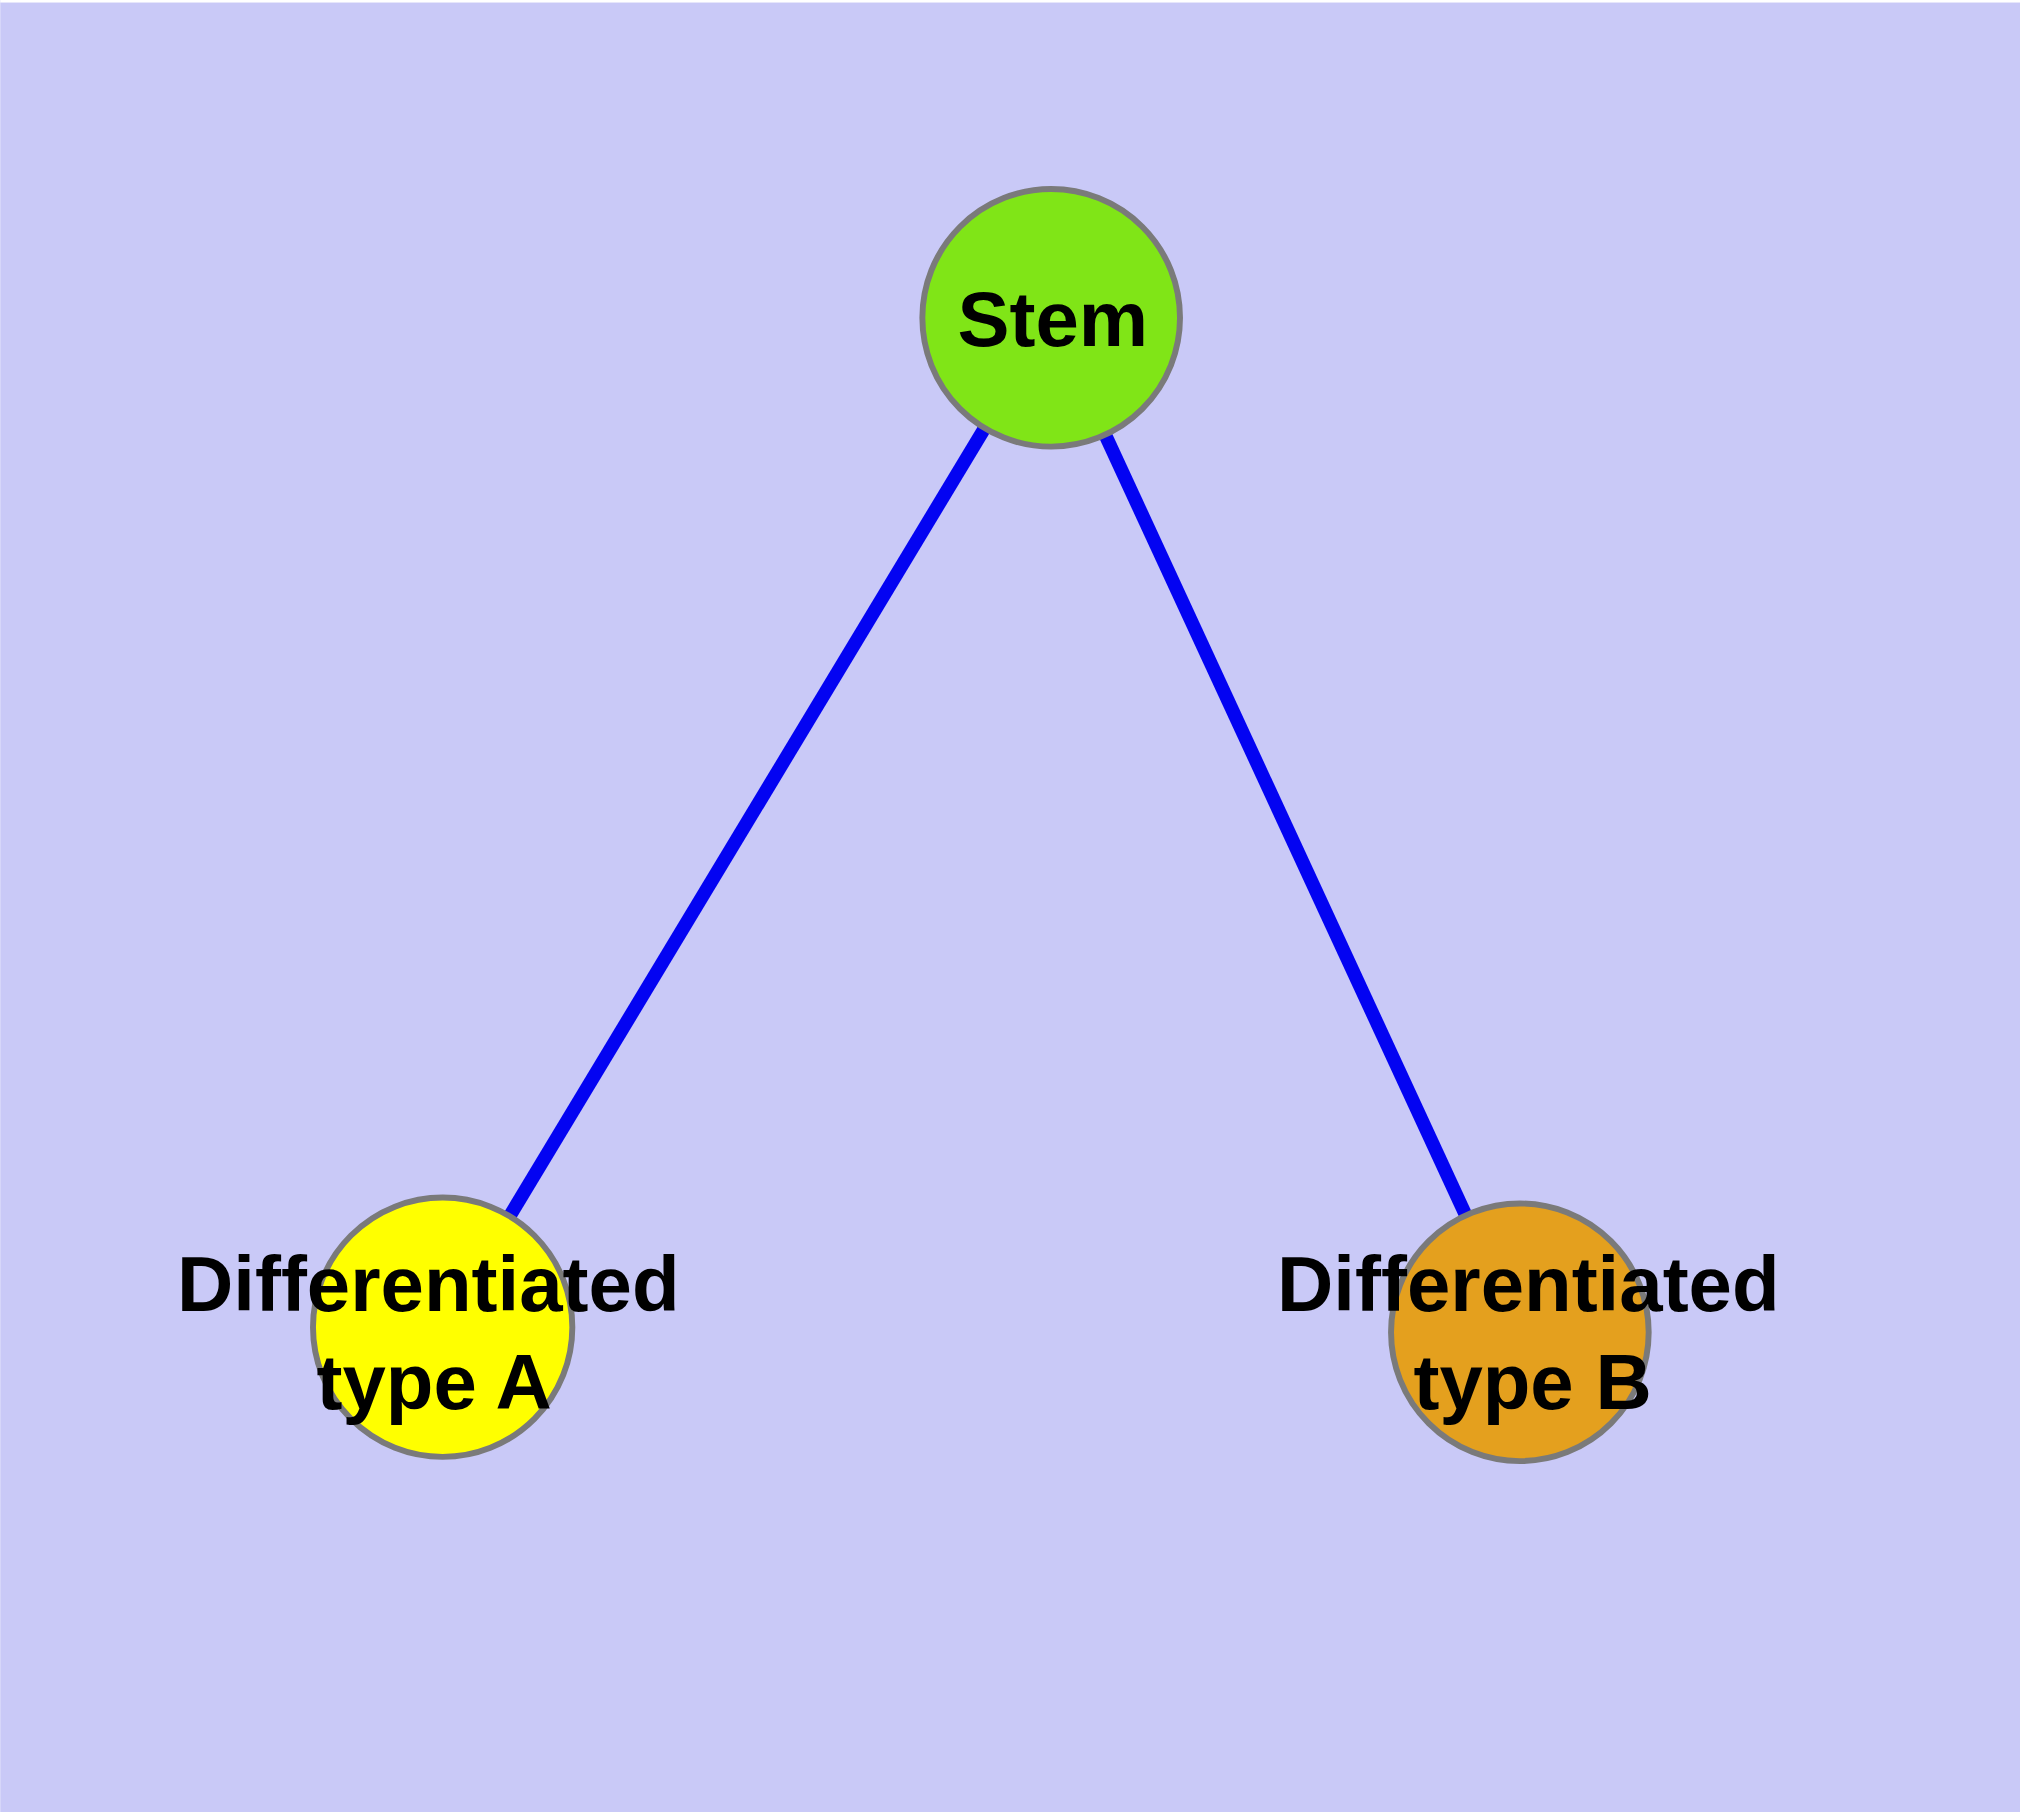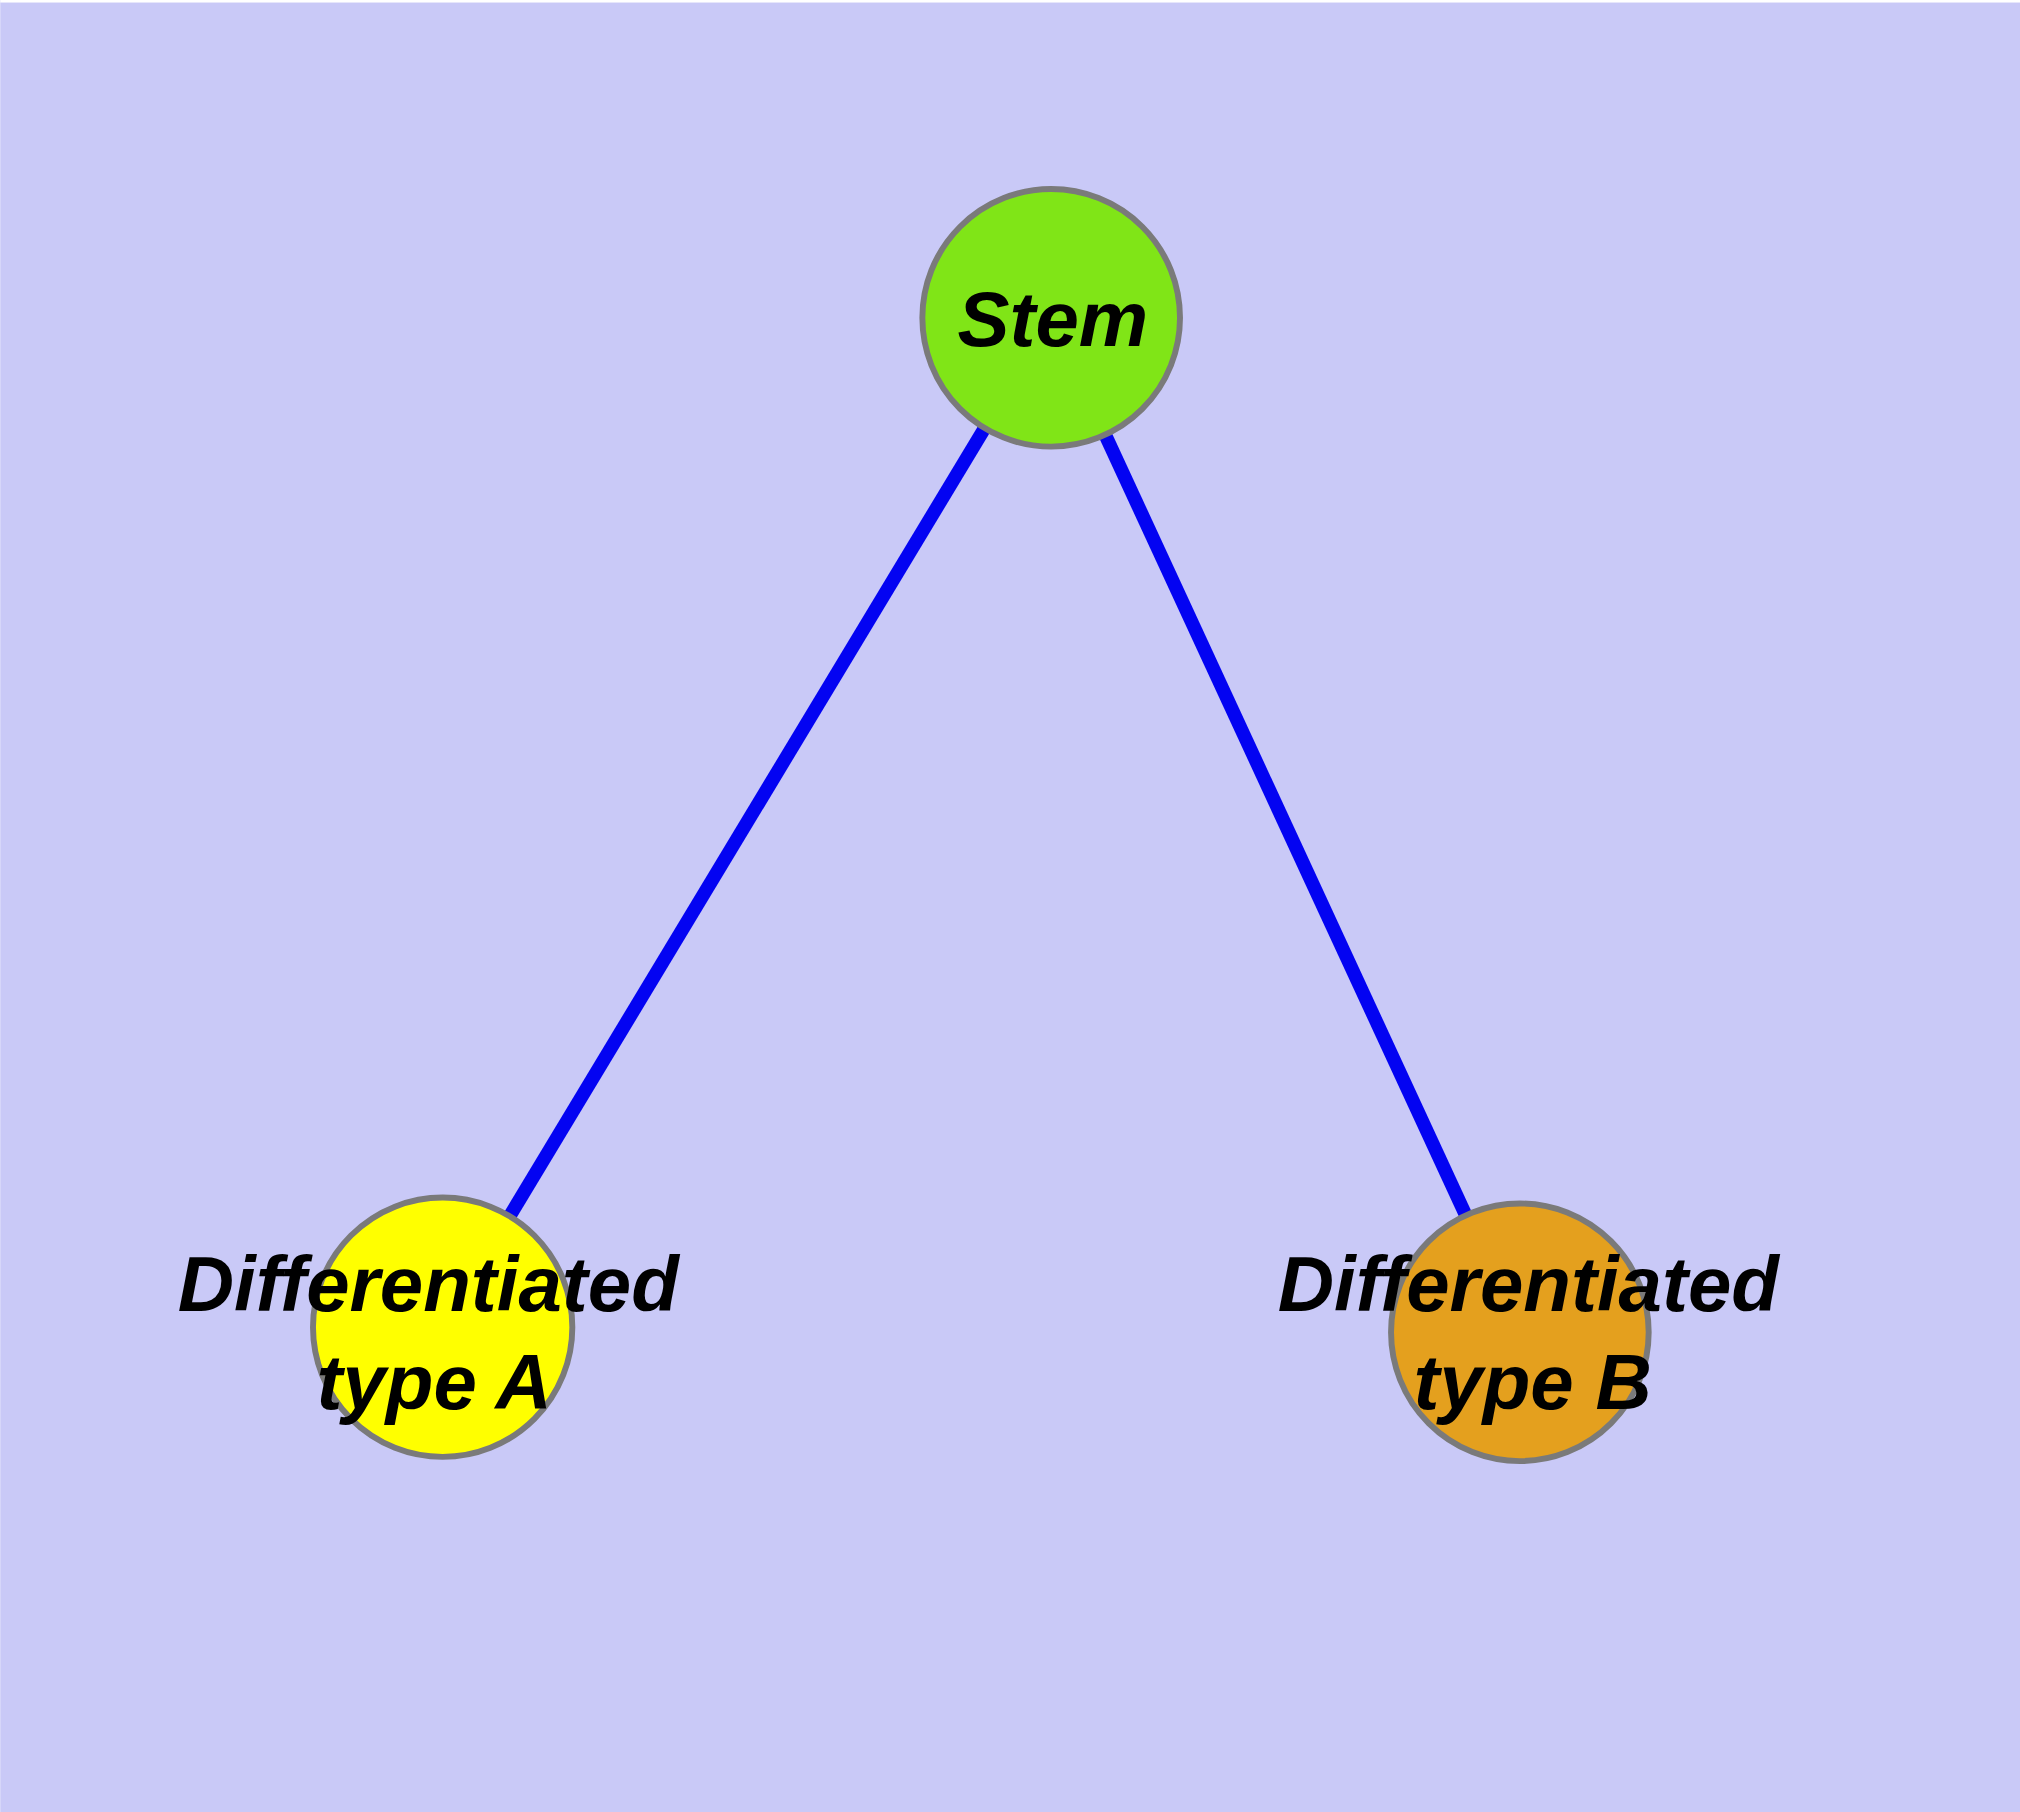--- a/index.html
+++ b/index.html
@@ -5,21 +5,20 @@
   html, body {
     margin: 0;
     padding: 0;
     background: #ffffff;
   }
   .stage {
     position: relative;
     width: 2021px;
     height: 1812px;
     overflow: hidden;
-    font-style: italic;
   }
   svg.diagram {
     display: block;
     width: 2021px;
     height: 1812px;
   }
   .edge {
     stroke-width: 16px;
     stroke-linecap: butt;
     fill: none;

